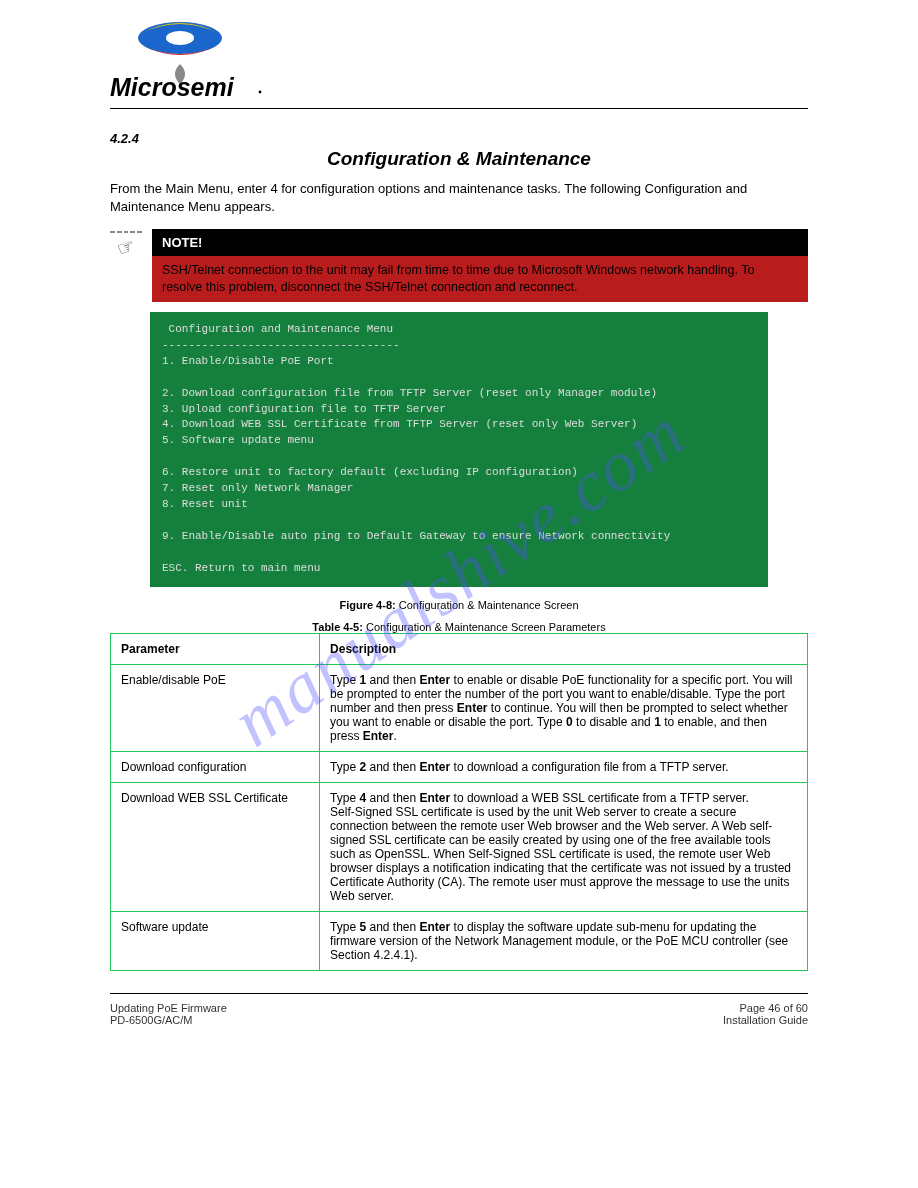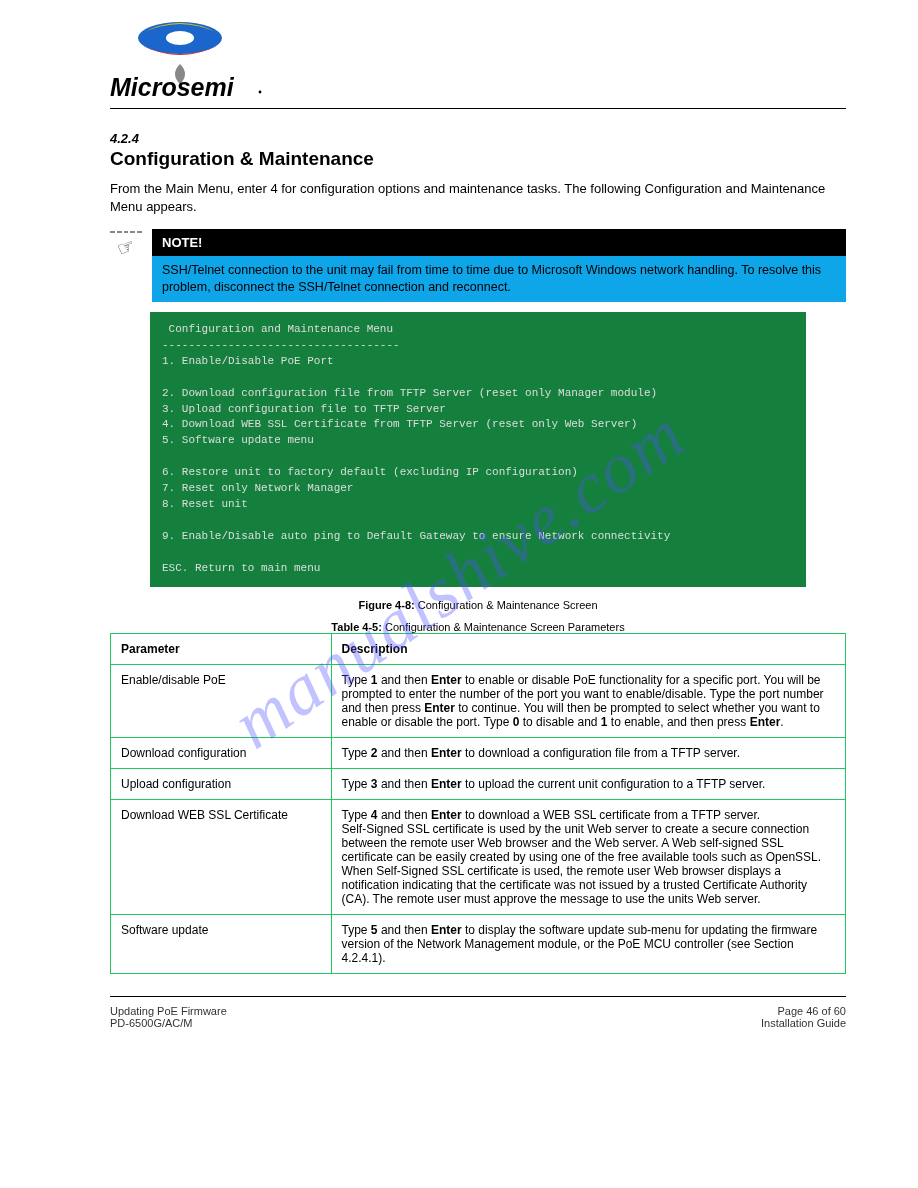--- a/index.html
+++ b/index.html
@@ -1,31 +1,31 @@
 <!DOCTYPE html>
 <html><head>
 <meta charset="utf-8">
 <style>
   * { box-sizing: border-box; margin: 0; padding: 0; }
   html, body { width: 918px; background: #fff; font-family: Arial, Helvetica, sans-serif; color: #000; }
-  .page { width: 918px; padding: 16px 72px 24px 110px; position: relative; }
+  .page { width: 918px; padding: 16px 110px 24px 110px; position: relative; }
   .logo-wrap { height: 86px; margin-bottom: 6px; }
   .logo-svg { display: block; }
   hr.top-rule { border: none; border-top: 1px solid #000; margin: 0 0 22px 0; }
   .section-num { font-style: italic; font-weight: bold; font-size: 13px; margin-bottom: 0; }
-  .section-title { font-weight: bold; font-size: 19px; margin-top: 2px; margin-bottom: 10px; }
+  .section-title { font-style: italic; font-weight: bold; font-size: 19px; margin-top: 2px; margin-bottom: 10px; text-align: center; }
   .section-desc { font-size: 13px; line-height: 1.35; margin-bottom: 14px; }
   .note-row { display: flex; align-items: stretch; gap: 10px; margin-bottom: 10px; }
   .note-left { width: 32px; display: flex; flex-direction: column; align-items: center; gap: 4px; padding-top: 2px; }
   .note-bars { width: 100%; display: flex; gap: 2px; }
   .note-bars span { flex: 1; height: 2px; background: #888; }
   .note-icon { font-size: 20px; line-height: 1; transform: rotate(-20deg); color: #555; }
   .note-right { flex: 1; border-radius: 14px; }
   .note-black { background: #000; color: #fff; font-weight: bold; font-size: 13px; padding: 6px 10px; }
-  .note-gray { background: #0ea5e9; font-size: 12.5px; padding: 6px 10px; line-height: 1.35; }
+  .note-gray { background: #b91c1c; font-size: 12.5px; padding: 6px 10px; line-height: 1.35; }
   .terminal { margin: 8px 40px 12px 40px; background: #15803d; color: #ddd; font-family: "Courier New", monospace; font-size: 11px; line-height: 1.45; padding: 10px 12px; white-space: pre; overflow: hidden; }
   .figcap { text-align: center; font-size: 11px; margin-top: 2px; margin-bottom: 10px; }
   .figcap b { font-weight: bold; }
   .table-title { text-align: center; font-size: 11px; }
   .table-title b { font-weight: bold; }
   table.params { width: 100%; border-collapse: collapse; font-size: 12px; }
   table.params th, table.params td { border: 1px solid #22c55e; padding: 8px 10px; vertical-align: top; }
   table.params th { text-align: left; font-weight: bold; }
   table.params td b { font-weight: bold; }
   .col-param { width: 30%; }
@@ -128,24 +128,20 @@
     <tbody id="param-rows">
         <tr>
           <td>Enable/disable PoE</td>
           <td>Type <b>1</b> and then <b>Enter</b> to enable or disable PoE functionality for a specific port. You will be prompted to enter the number of the port you want to enable/disable. Type the port number and then press <b>Enter</b> to continue. You will then be prompted to select whether you want to enable or disable the port. Type <b>0</b> to disable and <b>1</b> to enable, and then press <b>Enter</b>.</td>
         </tr>
         <tr>
           <td>Download configuration</td>
           <td>Type <b>2</b> and then <b>Enter</b> to download a configuration file from a TFTP server.</td>
         </tr>
         <tr>
-          <td>Upload configuration</td>
-          <td>Type <b>3</b> and then <b>Enter</b> to upload the current unit configuration to a TFTP server.</td>
-        </tr>
-        <tr>
           <td>Download WEB SSL Certificate</td>
           <td>Type <b>4</b> and then <b>Enter</b> to download a WEB SSL certificate from a TFTP server.<br>Self-Signed SSL certificate is used by the unit Web server to create a secure connection between the remote user Web browser and the Web server. A Web self-signed SSL certificate can be easily created by using one of the free available tools such as OpenSSL. When Self-Signed SSL certificate is used, the remote user Web browser displays a notification indicating that the certificate was not issued by a trusted Certificate Authority (CA). The remote user must approve the message to use the units Web server.</td>
         </tr>
         <tr>
           <td>Software update</td>
           <td>Type <b>5</b> and then <b>Enter</b> to display the software update sub-menu for updating the firmware version of the Network Management module, or the PoE MCU controller (see Section 4.2.4.1).</td>
         </tr>
       </tbody>
   </table>
 

